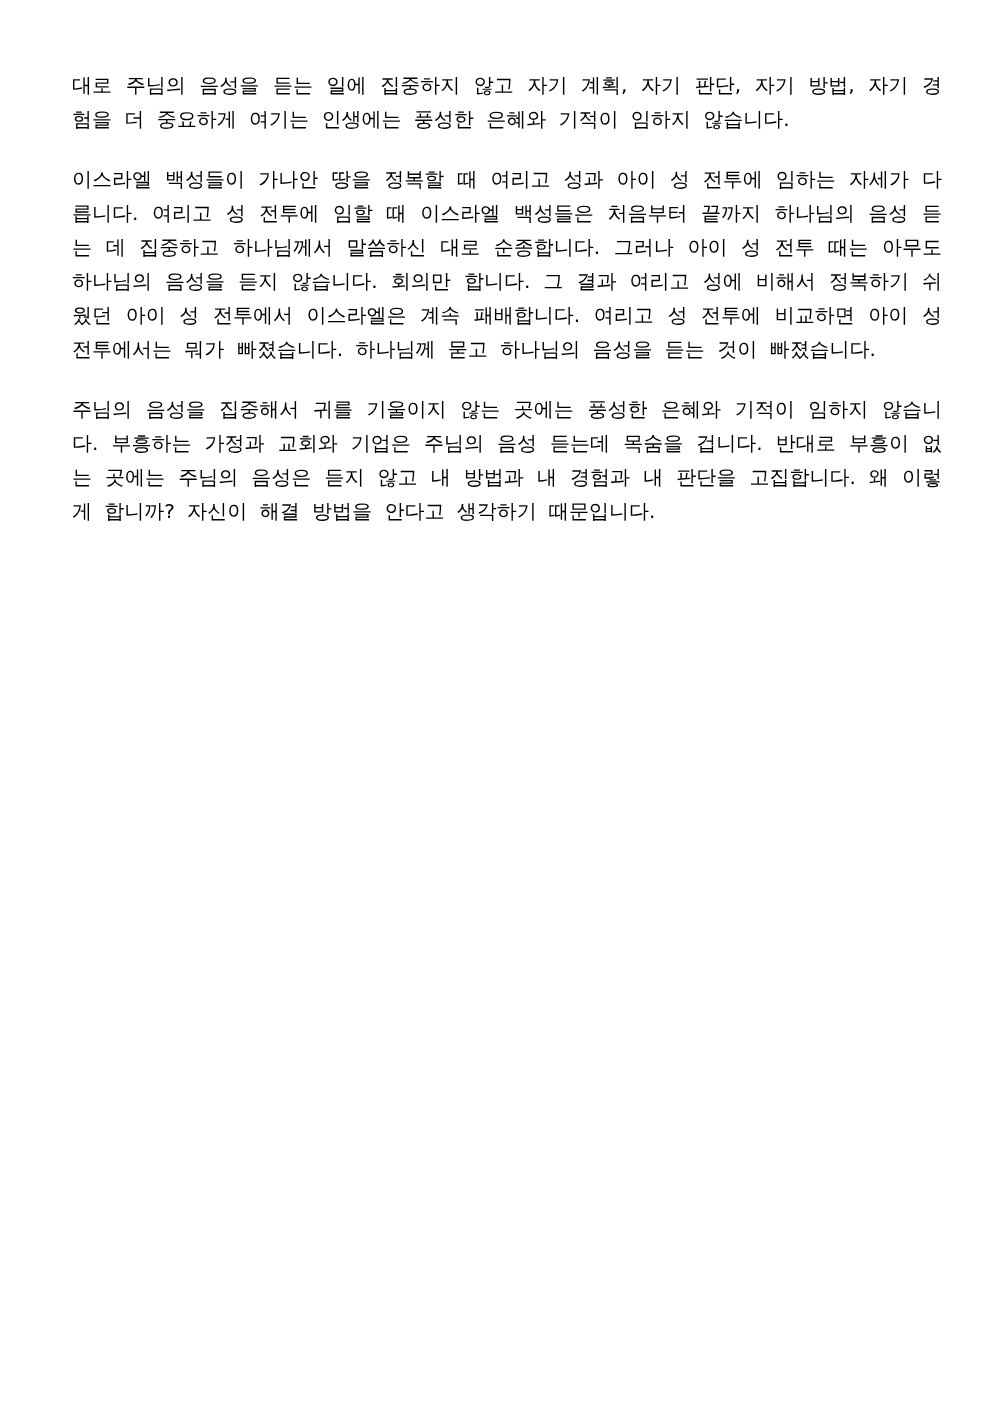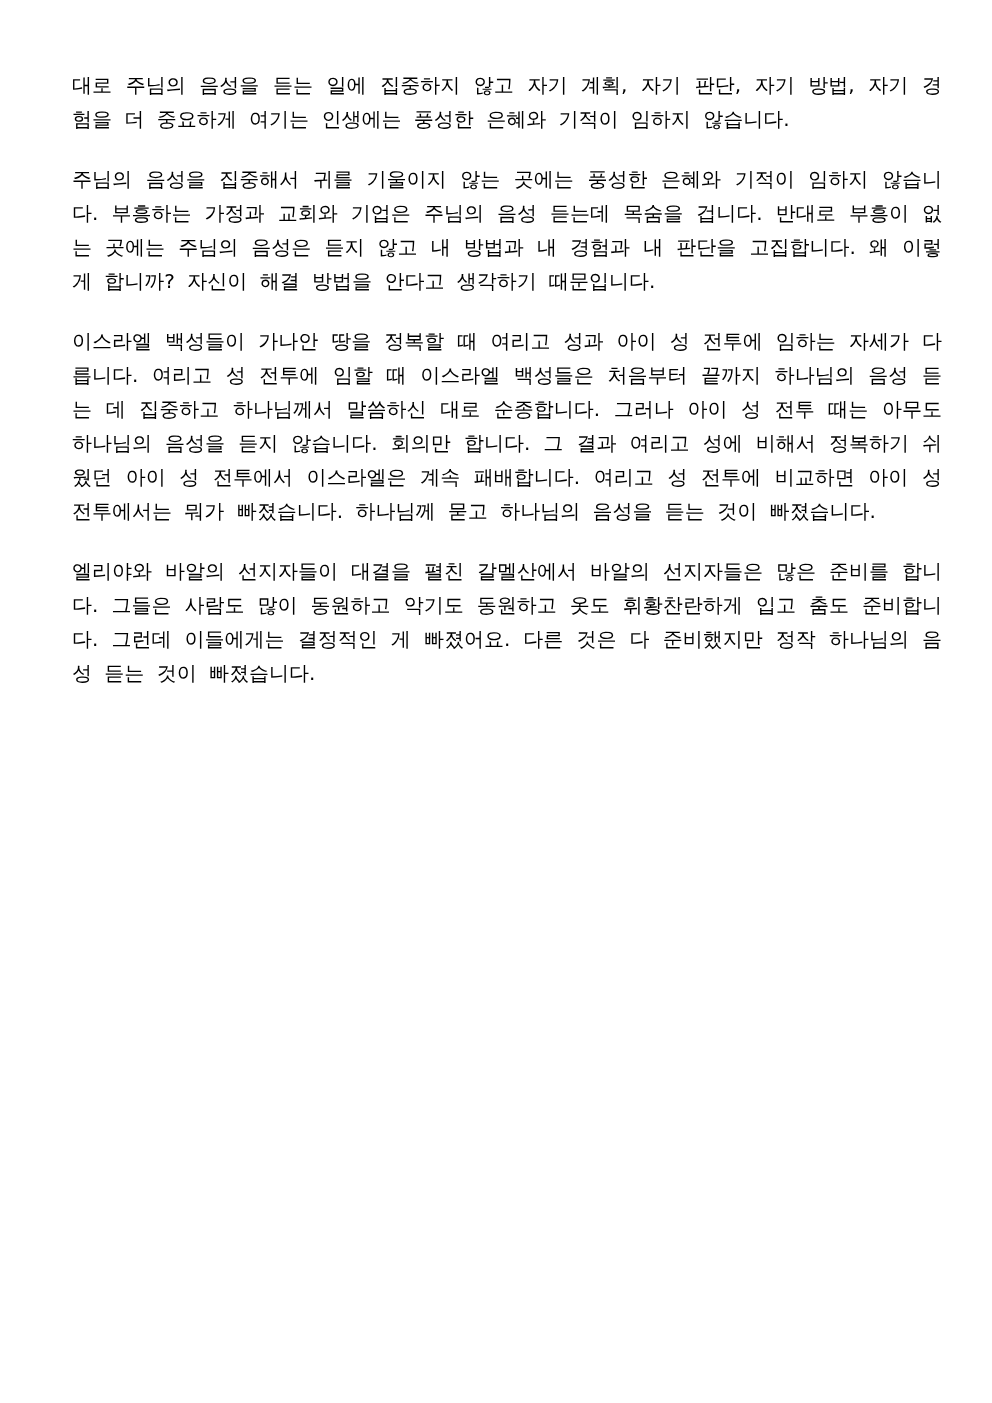--- a/index.html
+++ b/index.html
@@ -46,18 +46,17 @@
     letter-spacing: 2px;
     color: #000000;
   }
 </style>
 </head>
 <body>
 
 <div class="page">
   <div class="content">
     <p>대로 주님의 음성을 듣는 일에 집중하지 않고 자기 계획, 자기 판단, 자기 방법, 자기 경험을 더 중요하게 여기는 인생에는 풍성한 은혜와 기적이 임하지 않습니다.</p>
+    <p>이스라엘 백성들이 가나안 땅을 정복할 때 여리고 성과 아이 성 전투에 임하는 자세가 다릅니다. 여리고 성 전투에 임할 때 이스라엘 백성들은 처음부터 끝까지 하나님의 음성 듣는 데 집중하고 하나님께서 말씀하신 대로 순종합니다. 그러나 아이 성 전투 때는 아무도 하나님의 음성을 듣지 않습니다. 회의만 합니다. 그 결과 여리고 성에 비해서 정복하기 쉬웠던 아이 성 전투에서 이스라엘은 계속 패배합니다. 여리고 성 전투에 비교하면 아이 성 전투에서는 뭐가 빠졌습니다. 하나님께 묻고 하나님의 음성을 듣는 것이 빠졌습니다.</p>
     <p>주님의 음성을 집중해서 귀를 기울이지 않는 곳에는 풍성한 은혜와 기적이 임하지 않습니다. 부흥하는 가정과 교회와 기업은 주님의 음성 듣는데 목숨을 겁니다. 반대로 부흥이 없는 곳에는 주님의 음성은 듣지 않고 내 방법과 내 경험과 내 판단을 고집합니다. 왜 이렇게 합니까? 자신이 해결 방법을 안다고 생각하기 때문입니다.</p>
-    <p>이스라엘 백성들이 가나안 땅을 정복할 때 여리고 성과 아이 성 전투에 임하는 자세가 다릅니다. 여리고 성 전투에 임할 때 이스라엘 백성들은 처음부터 끝까지 하나님의 음성 듣는 데 집중하고 하나님께서 말씀하신 대로 순종합니다. 그러나 아이 성 전투 때는 아무도 하나님의 음성을 듣지 않습니다. 회의만 합니다. 그 결과 여리고 성에 비해서 정복하기 쉬웠던 아이 성 전투에서 이스라엘은 계속 패배합니다. 여리고 성 전투에 비교하면 아이 성 전투에서는 뭐가 빠졌습니다. 하나님께 묻고 하나님의 음성을 듣는 것이 빠졌습니다.</p>
-    <p>엘리야와 바알의 선지자들이 대결을 펼친 갈멜산에서 바알의 선지자들은 많은 준비를 합니다. 그들은 사람도 많이 동원하고 악기도 동원하고 옷도 휘황찬란하게 입고 춤도 준비합니다. 그런데 이들에게는 결정적인 게 빠졌어요. 다른 것은 다 준비했지만 정작 하나님의 음성 듣는 것이 빠졌습니다.</p>
   </div>
   <div class="page-footer">- 5 -</div>
 </div>
 
 </body></html>

